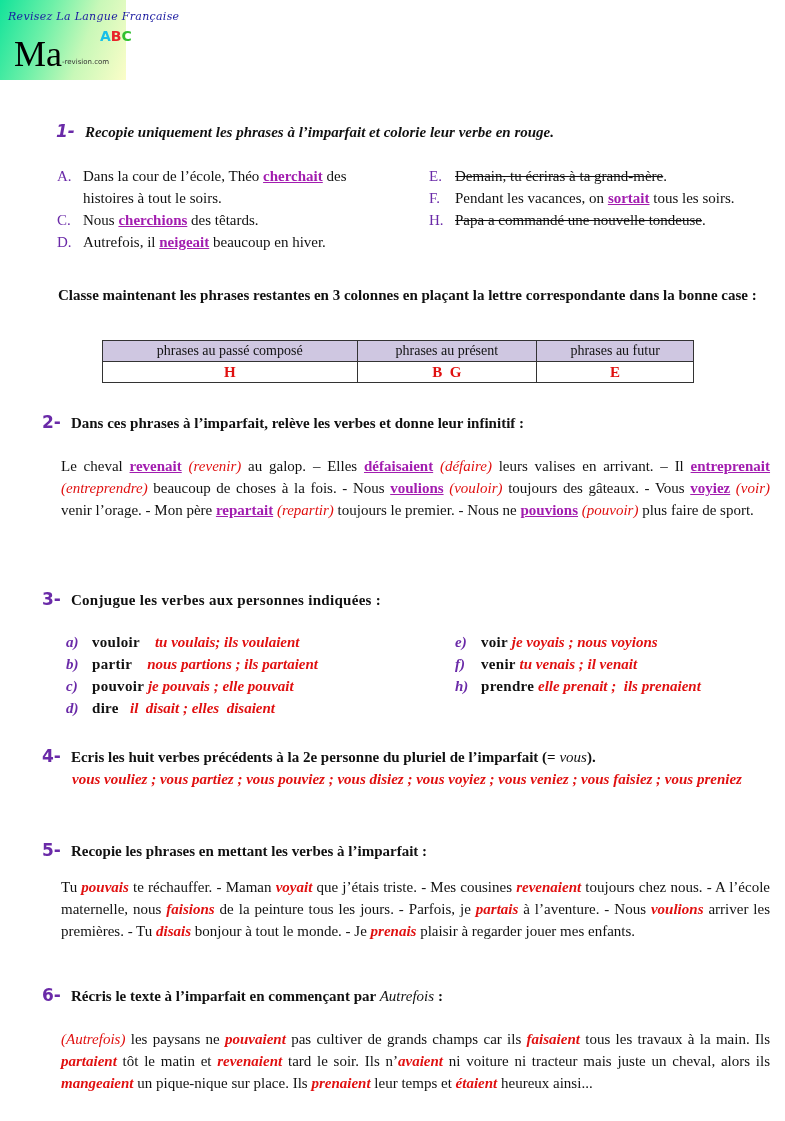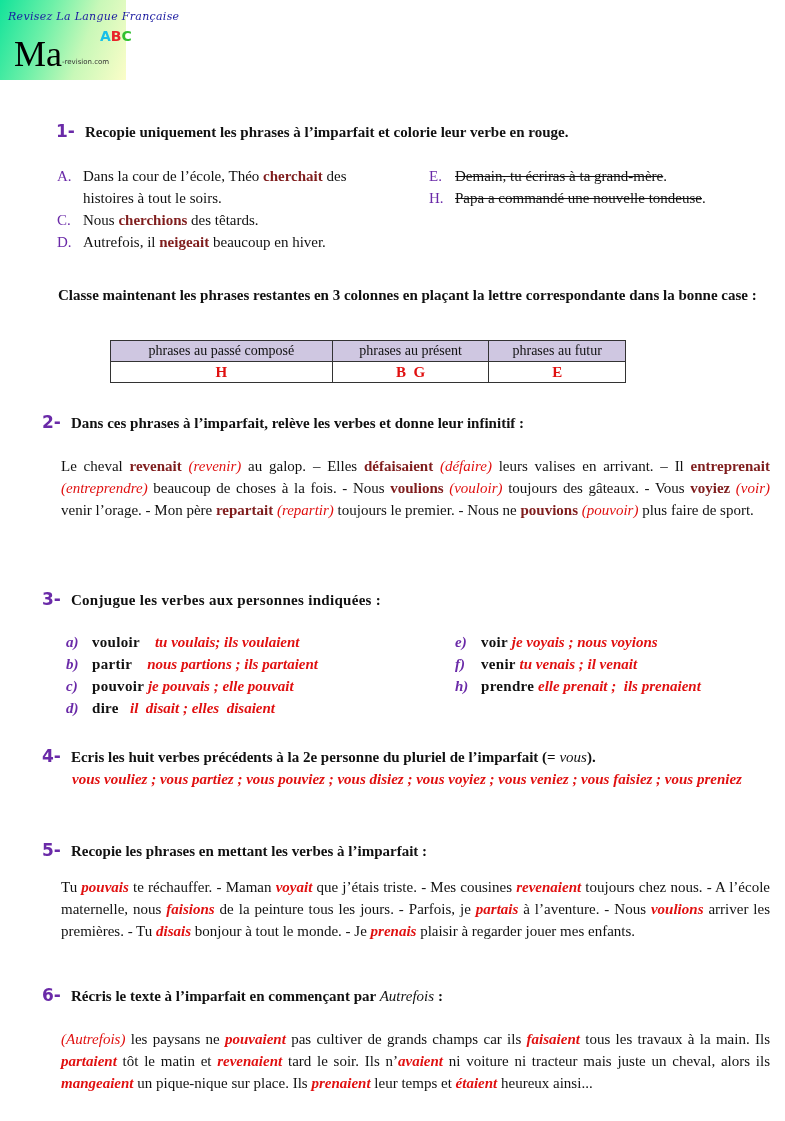--- a/index.html
+++ b/index.html
@@ -30,24 +30,24 @@
 
   
   .sec-num { font-family: "DejaVu Sans", sans-serif; font-weight: bold; color: #6a2aa8; font-size: 17px; margin-right: 10px; }
   .sec-title { font-weight: bold; font-size: 15px; color: #111; }
   .sec { left: 56px; white-space: nowrap; }
 
   
   .li { font-size: 15px; white-space: nowrap; line-height: 22px; }
   .letter { color: #6a2aa8; display: inline-block; width: 26px; }
   .strike { text-decoration: line-through; }
-  .red-u { color: #7f1d1d; font-weight: bold; }
+  .red-u { color: #a21caf; font-weight: bold; text-decoration: underline; }
 
   
-  table.cls { position: absolute; left: 110px; top: 340px; width: 516px; border-collapse: collapse; }
+  table.cls { position: absolute; left: 102px; top: 340px; width: 592px; border-collapse: collapse; }
   table.cls th, table.cls td { border: 1px solid #333; text-align: center; font-size: 14px; height: 20px; padding: 0; }
   table.cls th { background: #cfc7e1; font-weight: normal; }
   table.cls td { color: #e01010; font-weight: bold; font-size: 15px; }
 
   
   .para { left: 61px; width: 709px; text-align: justify; font-size: 15px; line-height: 22px; }
   .it-red { color: #e01010; font-style: italic; }
   .bi-red { color: #e01010; font-style: italic; font-weight: bold; }
 
   
@@ -68,40 +68,43 @@
 </div>
 
 <div class="abs banner" style="z-index:-1;">
   <div class="banner-inner">
     <div class="banner-title">
       <span>L'imparfait des verbes </span><span class="verbs">faire, prendre, voir, venir, partir, vouloir, dire, pouvoir</span>
     </div>
   </div>
 </div>
 
-<div class="abs sec" style="top:121px;">
+<div class="abs sec" style="top:121px;font-style:italic;">
   <span class="sec-num">1-</span><span class="sec-title">Recopie uniquement les phrases à l’imparfait et colorie leur verbe en rouge.</span>
 </div>
 
 <div class="abs" style="left:57px; top:165px;">
   <div class="li">
     <span class="letter">A.</span><span>Dans la cour de l’école, Théo </span><span class="red-u">cherchait</span><span> des</span>
   </div>
   <div class="li" style="padding-left:26px;"><span>histoires à tout le soirs.</span></div>
   <div class="li">
     <span class="letter">C.</span><span>Nous </span><span class="red-u">cherchions</span><span> des têtards.</span>
   </div>
   <div class="li">
     <span class="letter">D.</span><span>Autrefois, il </span><span class="red-u">neigeait</span><span> beaucoup en hiver.</span>
   </div>
 </div>
 
 <div class="abs" style="left:429px; top:165px;">
   <div class="li">
     <span class="letter">E.</span><span class="strike">Demain, tu écriras à ta grand-mère</span><span>.</span>
+  </div>
+  <div class="li">
+    <span class="letter">F.</span><span>Pendant les vacances, on </span><span class="red-u">sortait</span><span> tous les soirs.</span>
   </div>
   <div class="li">
     <span class="letter">H.</span><span class="strike">Papa a commandé une nouvelle tondeuse</span><span>.</span>
   </div>
 </div>
 
 <div class="abs" style="left:44px; top:284px; width:720px; font-weight:bold; font-size:15px; line-height:22px; text-indent:14px;">Classe maintenant les phrases restantes en 3 colonnes en plaçant la lettre correspondante dans la bonne case :</div>
 
 <table class="cls">
   <tbody>

